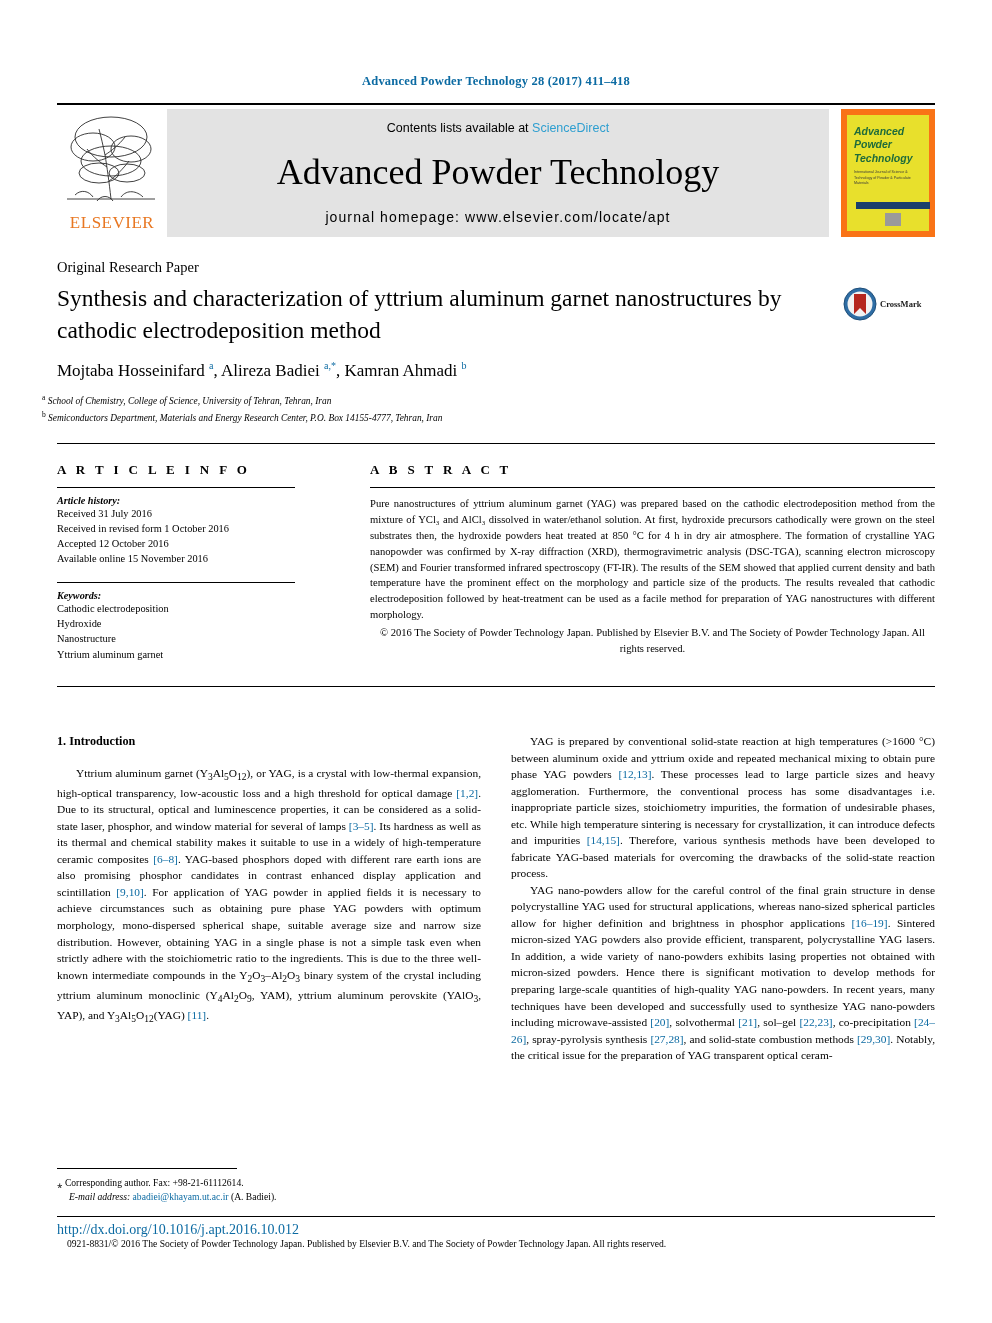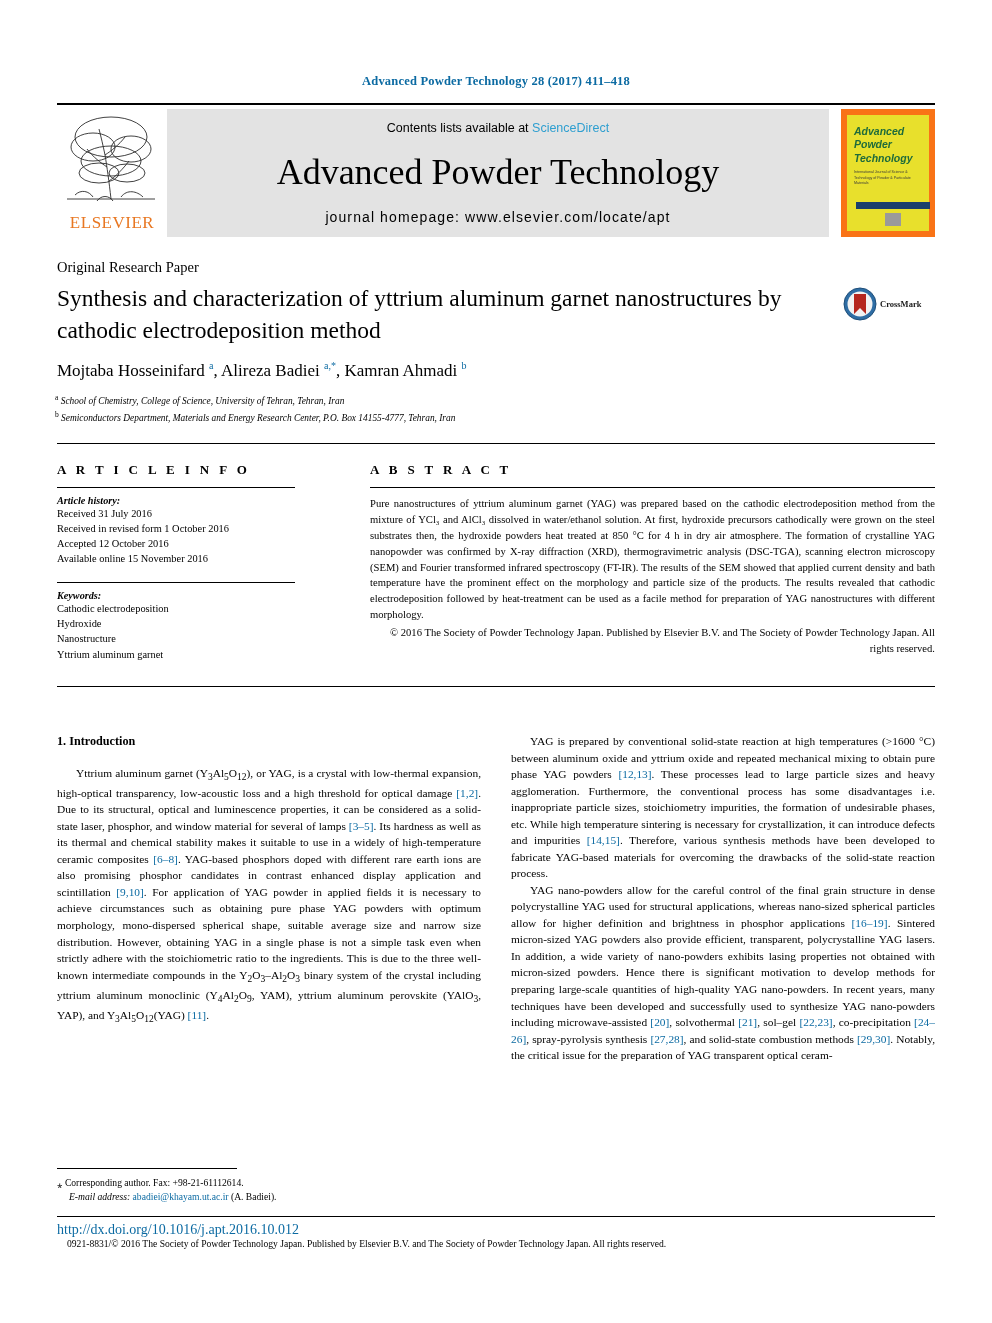--- a/index.html
+++ b/index.html
@@ -171,21 +171,21 @@
   .authors {
     position: absolute;
     left: 57px; top: 360px;
     width: 800px;
     font-size: 17px;
     font-family: "Liberation Serif", serif;
   }
   .authors sup { font-size: 10px; color: #0b6aa2; }
   .affil {
     position: absolute;
-    left: 55px; top: 392px;
+    left: 42px; top: 392px;
     width: 800px;
     font-size: 9.4px;
     font-style: italic;
     line-height: 1.55;
     font-family: "Liberation Serif", serif;
   }
   .affil sup { font-style: normal; font-size: 7.5px; }
 
   
   .rule-top {
@@ -239,21 +239,21 @@
   }
   .abs-text {
     font-size: 10.6px;
     line-height: 1.5;
     text-align: justify;
     font-family: "Liberation Serif", serif;
   }
   .abs-copy {
     font-size: 10.6px;
     line-height: 1.5;
-    text-align: right;
+    text-align: center;
     margin-top: 2px;
     font-family: "Liberation Serif", serif;
   }
 
   
   .col {
     position: absolute;
     top: 733px;
     width: 424px;
     font-size: 11.4px;

